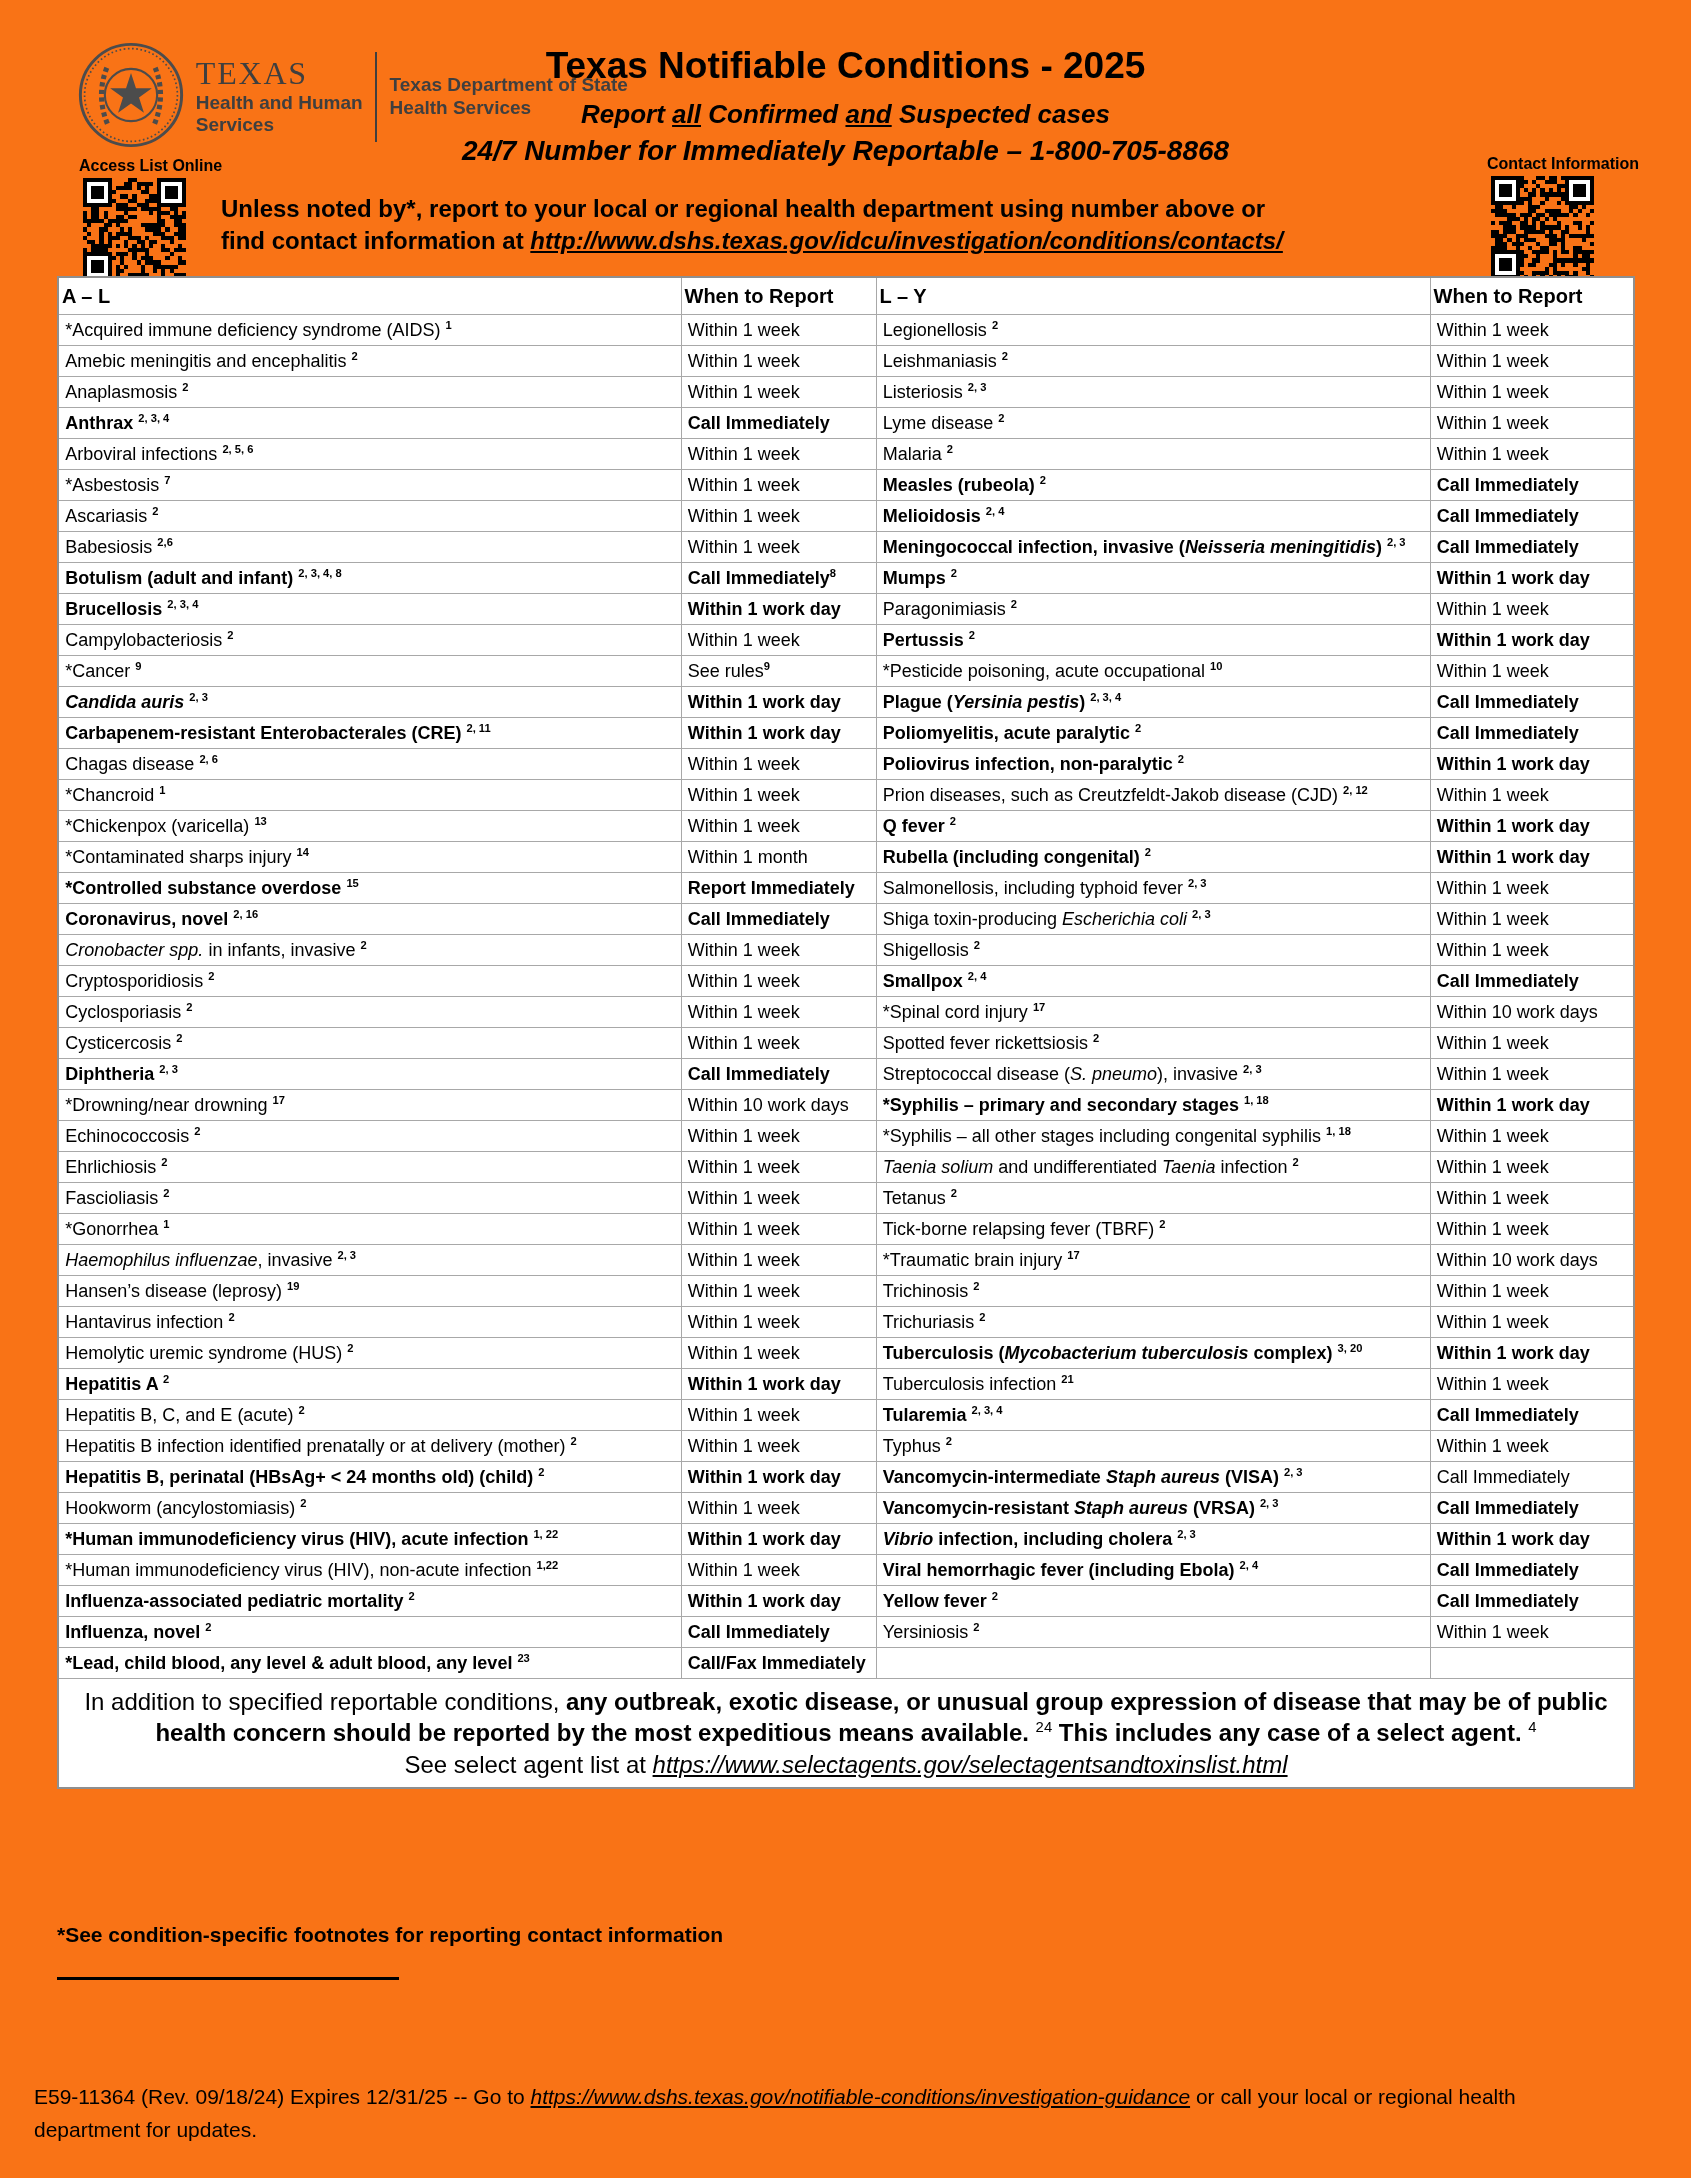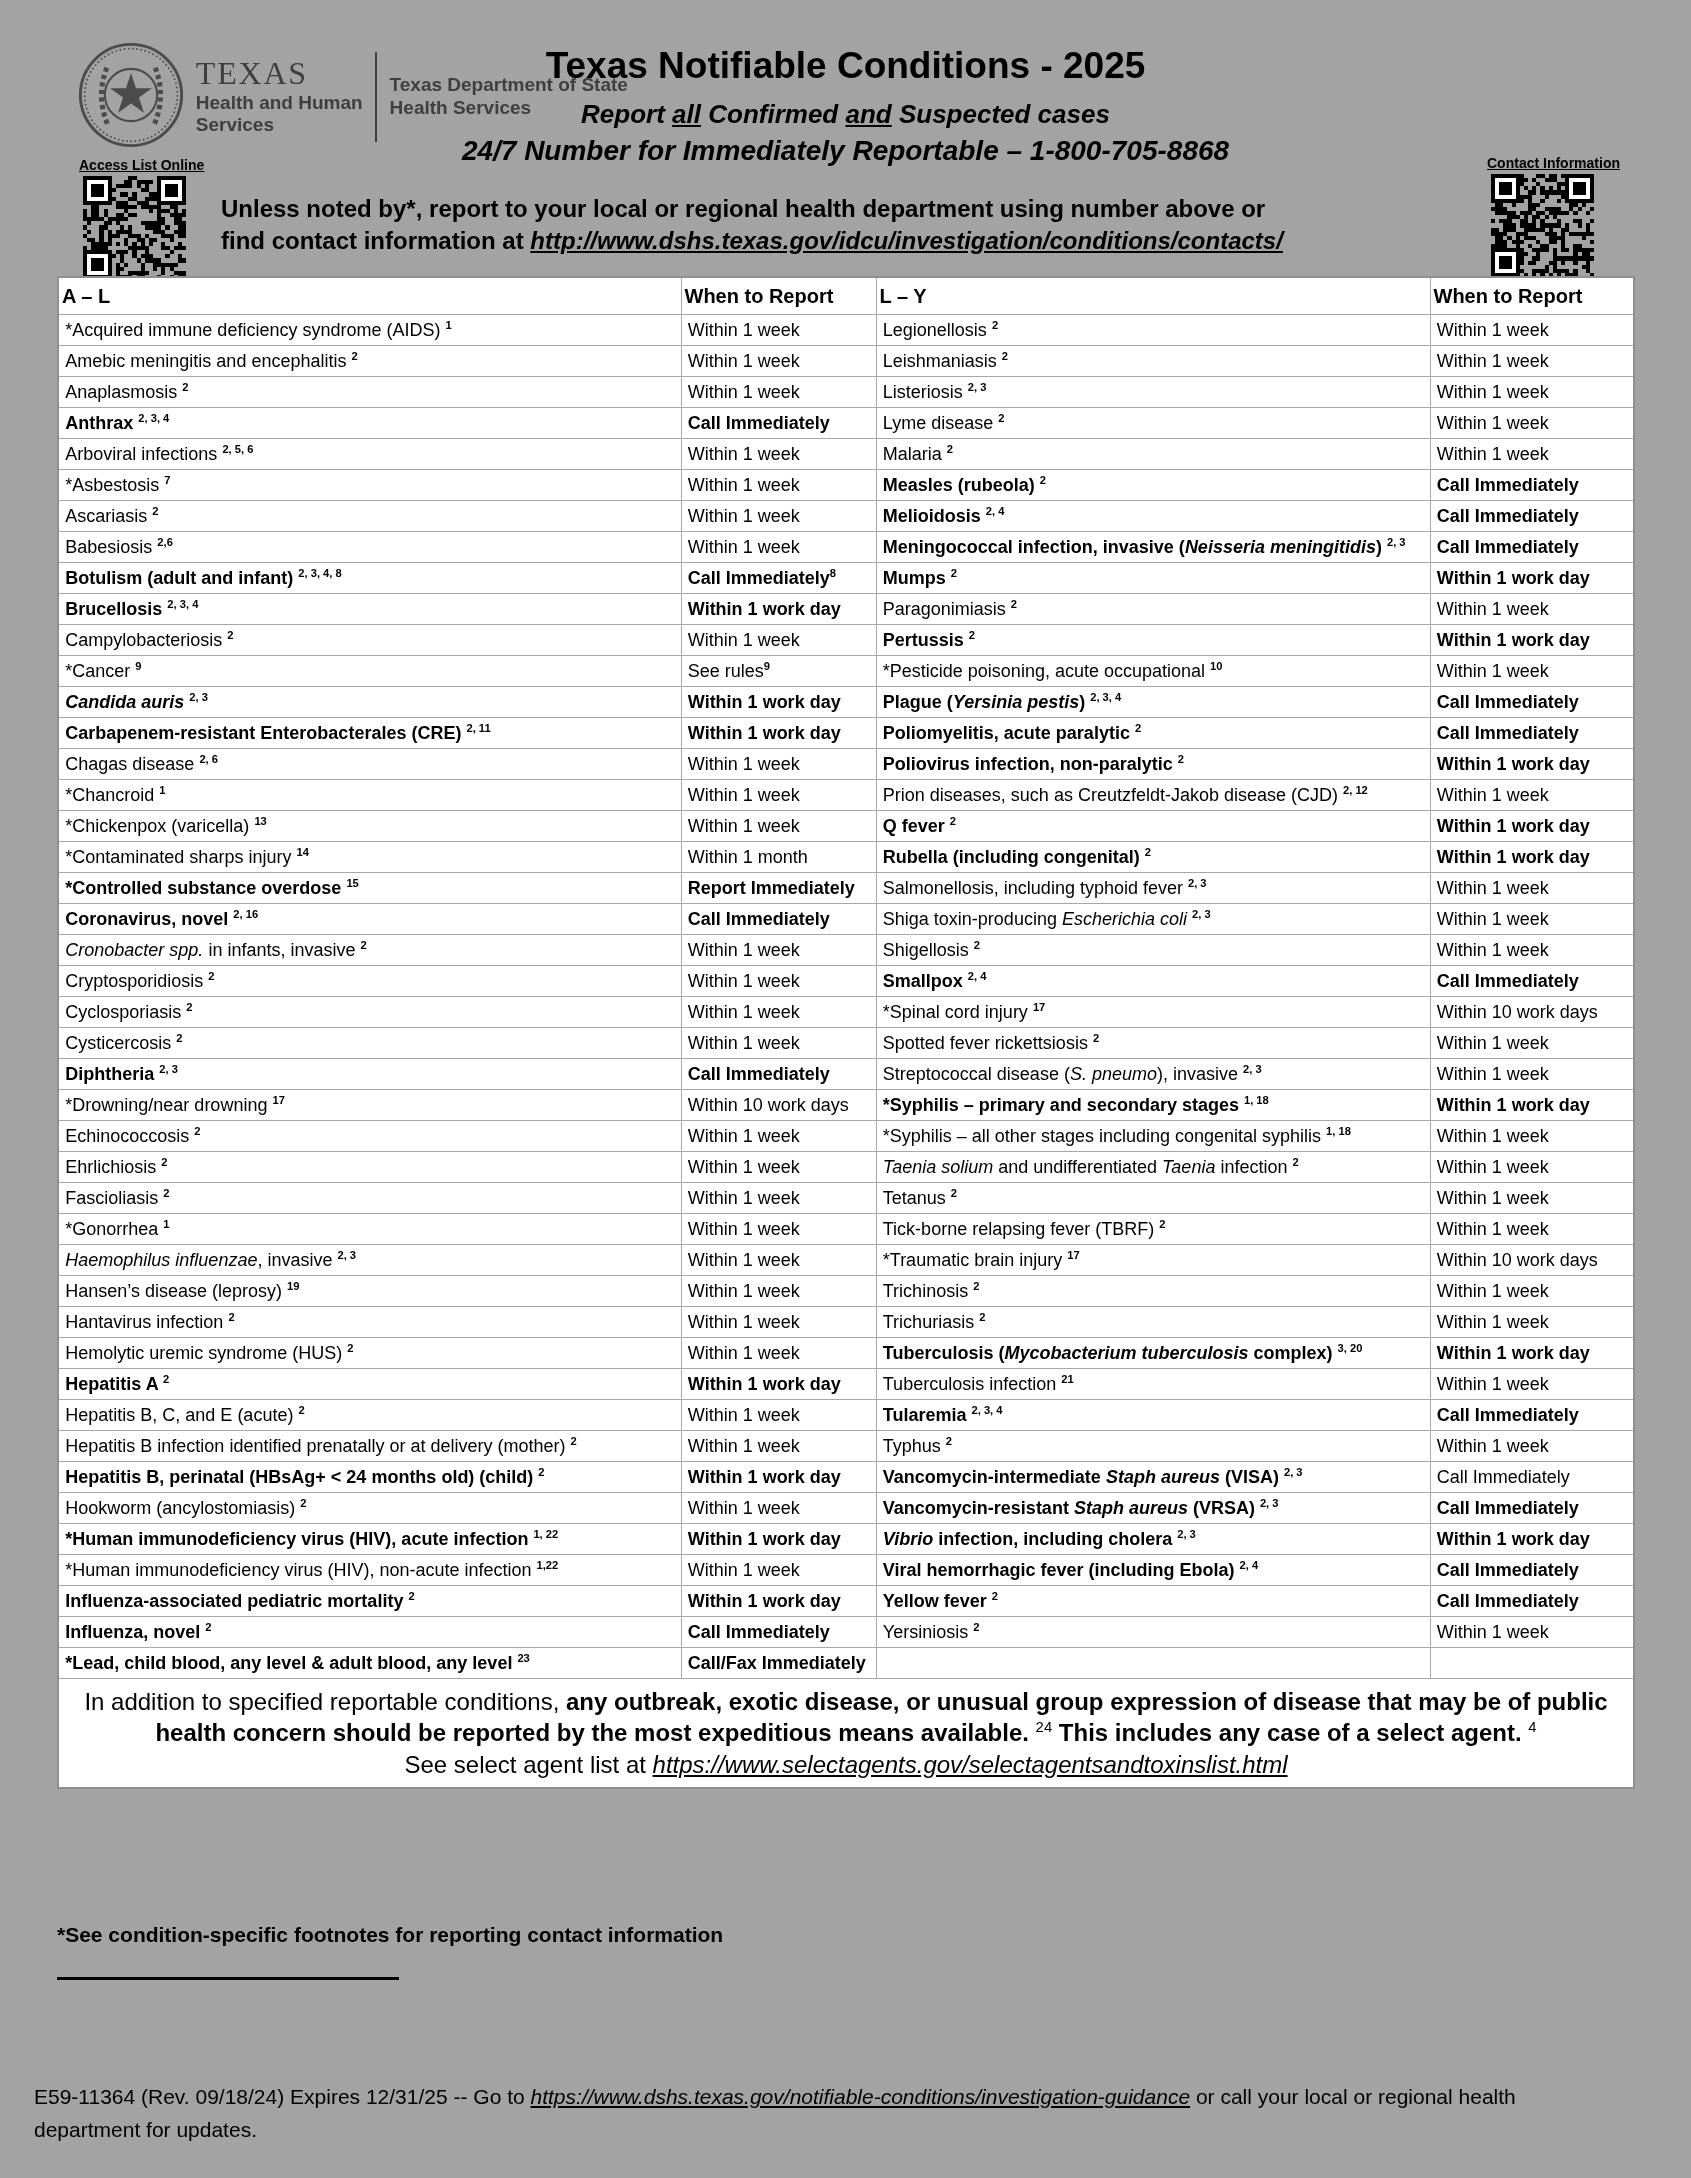--- a/index.html
+++ b/index.html
@@ -1,35 +1,35 @@
 <!DOCTYPE html>
 <html style="font-size:14.4px"><head>
 <meta charset="utf-8">
 <style>
   html,body{margin:0;padding:0;background:#fff;}
-  .page{position:relative;width:1691px;height:2178px;background:#a3a3a3;color:#000;
+  .page{position:relative;width:1691px;height:2178px;background:#f97316;color:#000;
         font-family:"Liberation Sans",sans-serif;overflow:hidden;}
 
   
   .logo{position:absolute;left:77px;top:41px;display:flex;align-items:center;}
   .seal{flex:0 0 auto;}
   .logo-texas{font-family:"Liberation Serif",serif;font-size:32px;letter-spacing:1.8px;color:#3f3f3f;line-height:1;}
   .logo-hhs{font-size:19px;font-weight:bold;color:#3f3f3f;line-height:1.15;margin-top:3.6px;}
   .logo-col{margin-left:10.8px;}
   .logo-div{width:1.8px;height:90px;background:#3f3f3f;margin:0 12.6px;}
   .logo-dshs{font-size:19px;font-weight:bold;color:#3f3f3f;line-height:1.2;}
 
   .title{position:absolute;top:45px;left:0;width:100%;text-align:center;font-size:37px;font-weight:bold;}
   .subtitle{position:absolute;top:99px;left:0;width:100%;text-align:center;font-size:26px;font-weight:bold;font-style:italic;}
   .hotline{position:absolute;top:135px;left:0;width:100%;text-align:center;font-size:28px;font-weight:bold;font-style:italic;}
 
   .instructions{position:absolute;left:221px;top:193px;width:1260px;font-size:24px;font-weight:bold;line-height:1.32;}
 
   .qrbox{position:absolute;width:110px;text-align:center;}
-  .qrbox .qlabel{font-size:14px;font-weight:bold;margin-bottom:2.7px;white-space:nowrap;text-decoration:underline;}
+  .qrbox .qlabel{font-size:16px;font-weight:bold;margin-bottom:2.7px;white-space:nowrap;}
   .qr-left{left:79px;top:157px;}
   .qr-right{left:1487px;top:155px;}
 
   .ul{text-decoration:underline;}
   .it{font-style:italic;}
 
   
   table.tbl{position:absolute;left:57px;top:276px;width:1576px;border-collapse:collapse;
             table-layout:fixed;border:2.7px solid #8f8f8f;}
   .tbl th{border:1.8px solid #a8a8a8;font-size:20px;font-weight:bold;height:36px;text-align:left;

